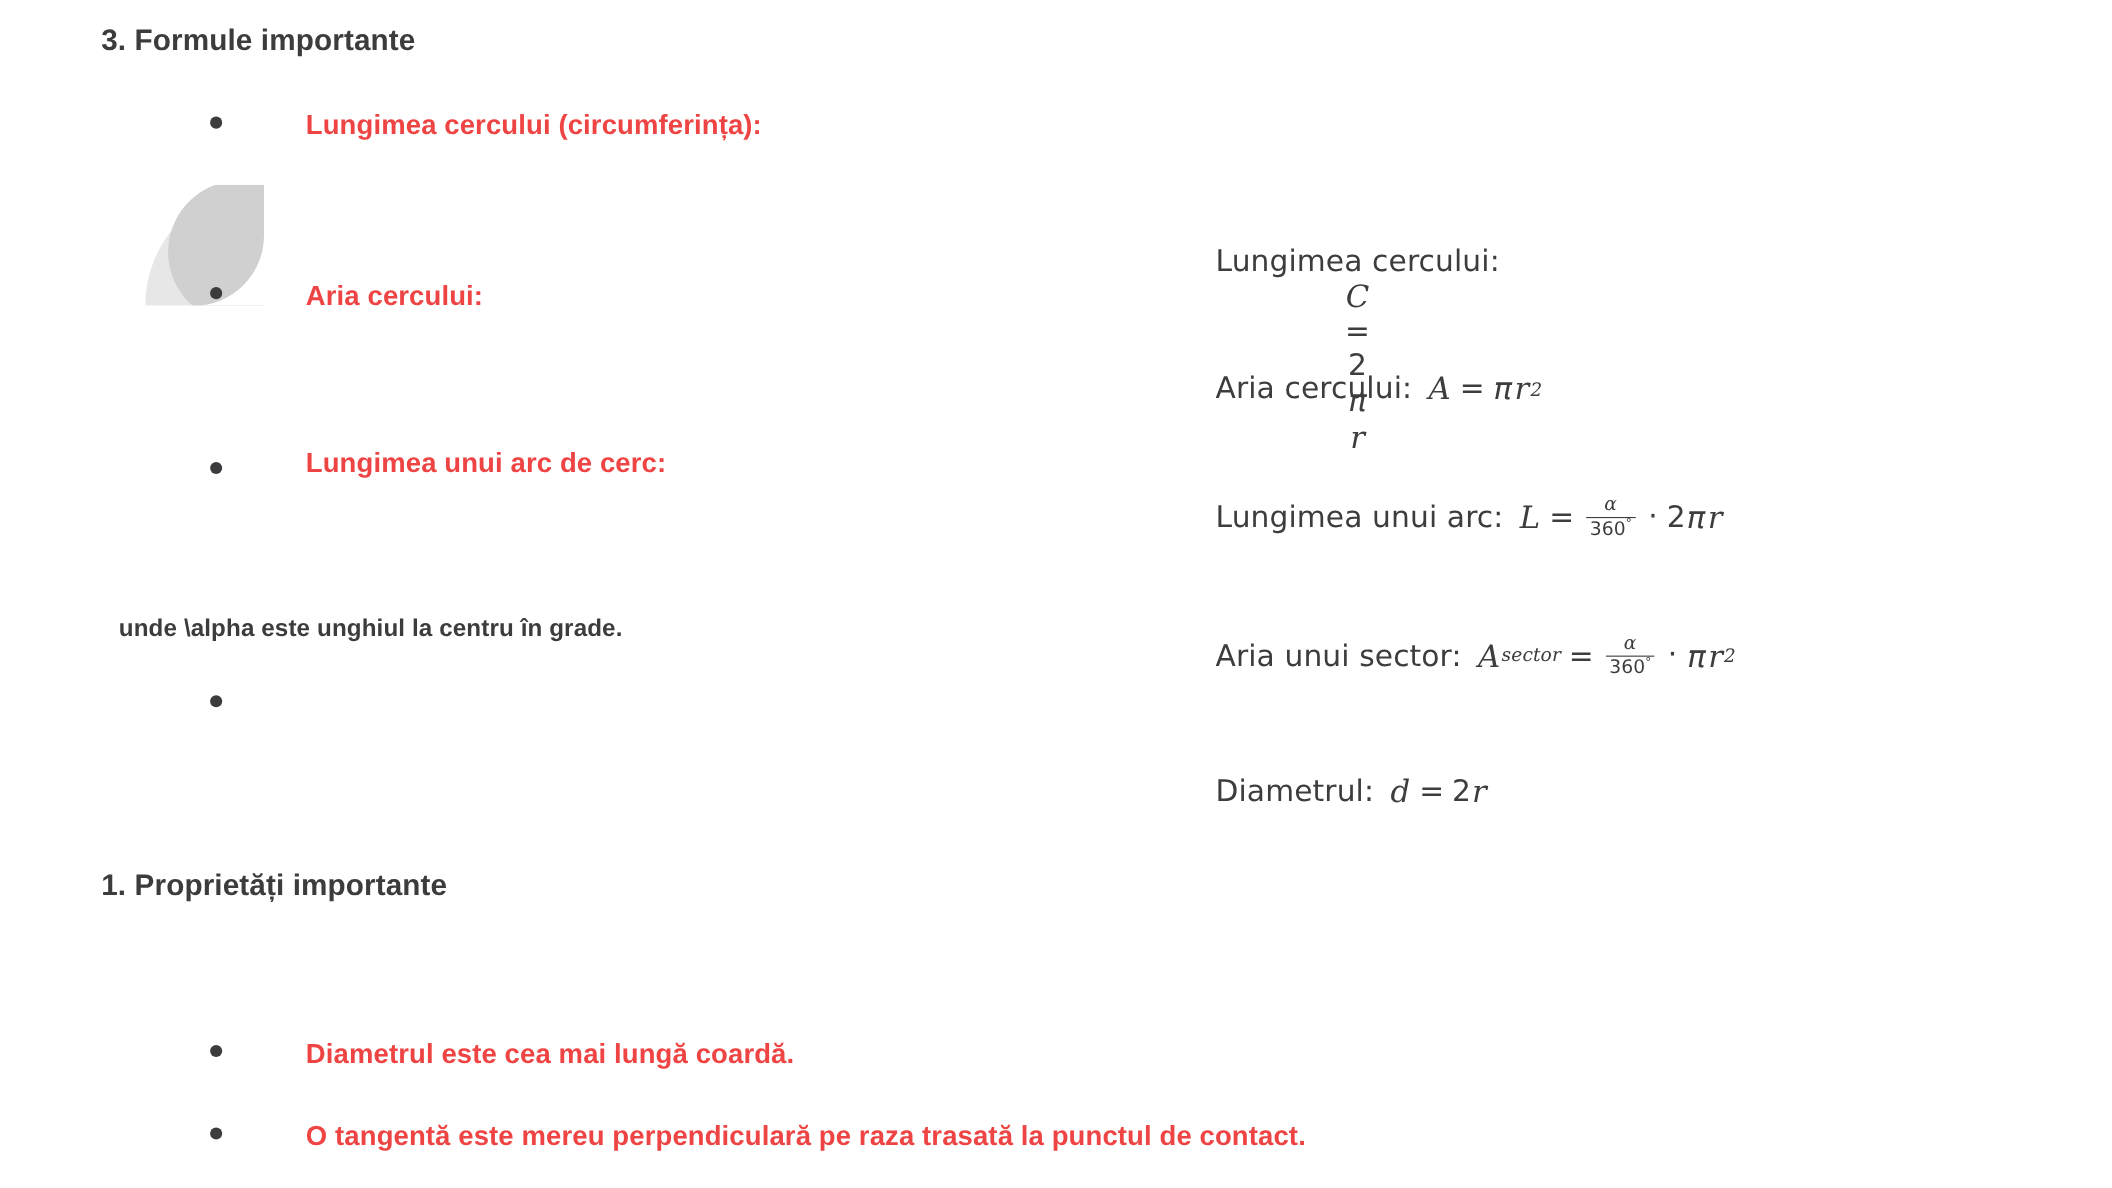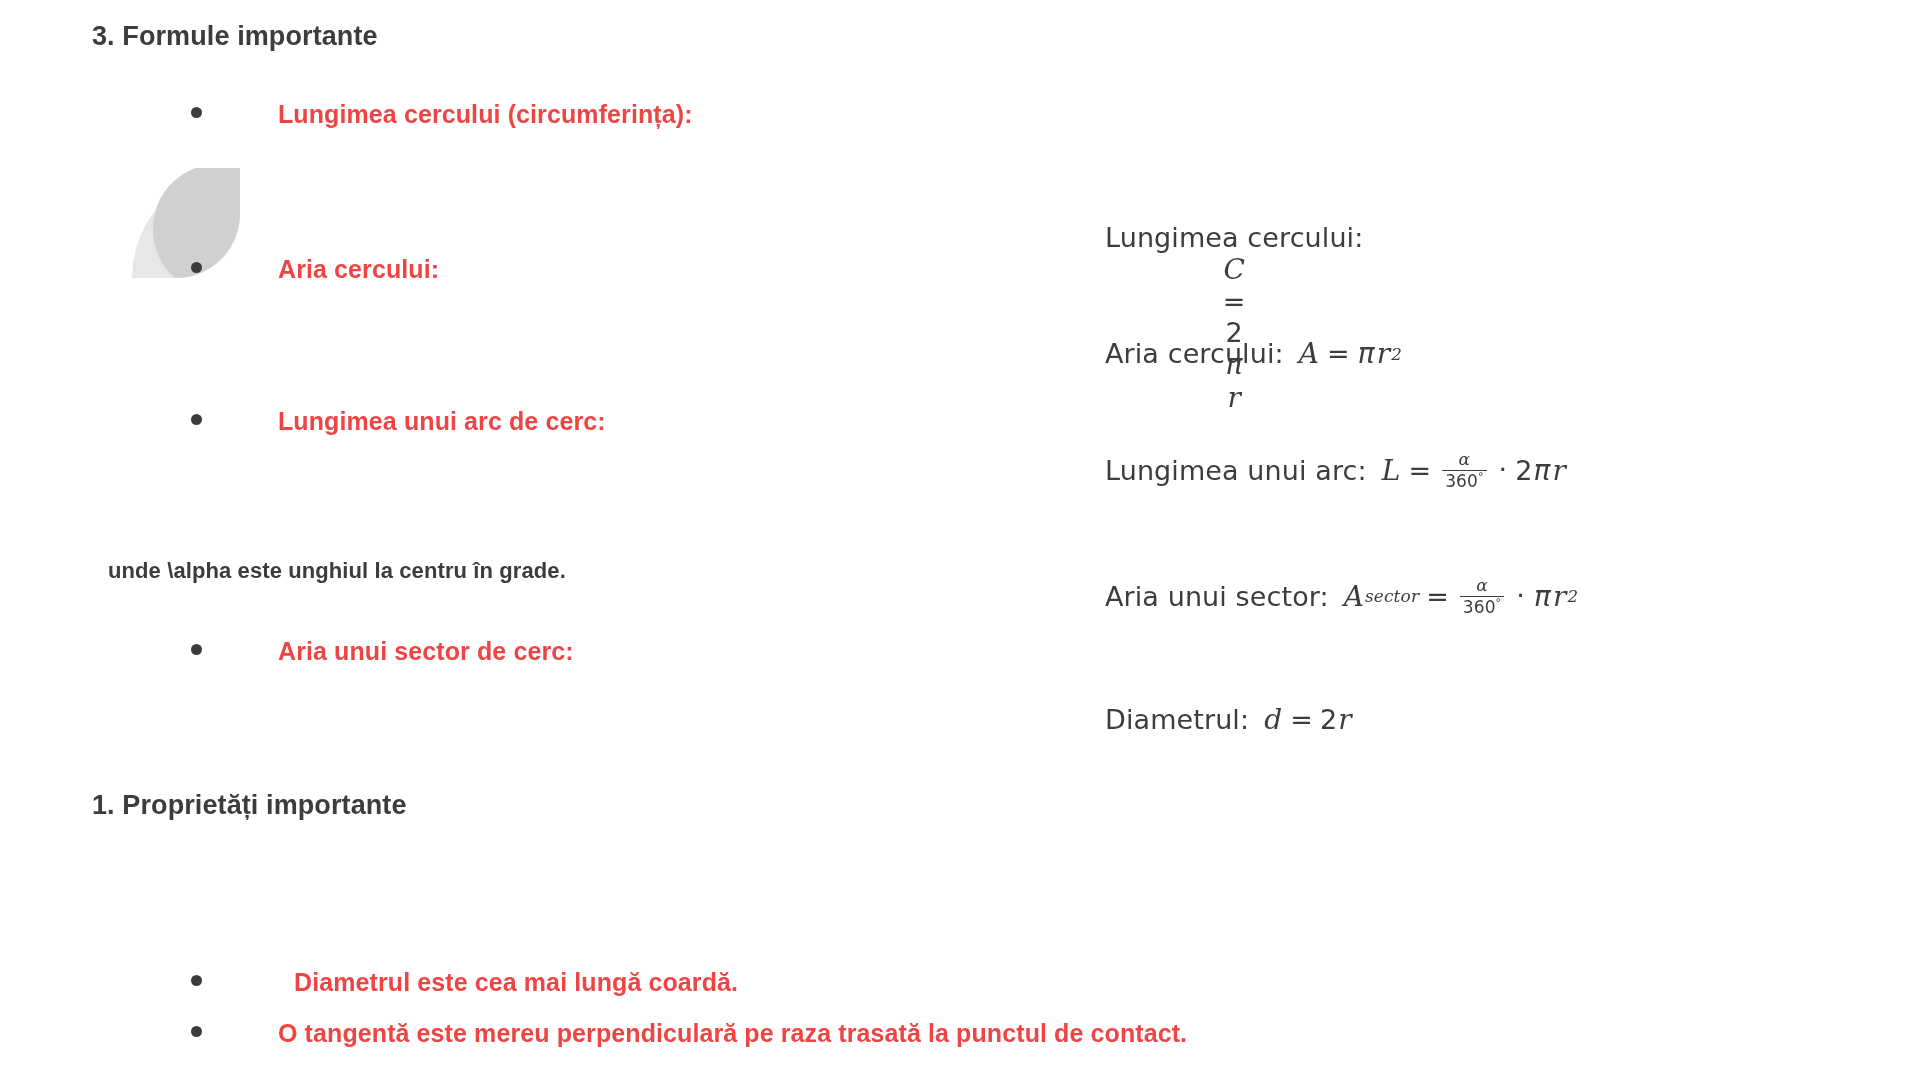--- a/index.html
+++ b/index.html
@@ -199,36 +199,35 @@
 
       <path d="M108 110 L108 46 A64 64 0 0 1 44 110 Z" fill="#ffffff"></path>
     </svg>
   </div>
 
   <div class="bullet-row" style="top:255px;">
     <span class="bullet-dot"></span>
     <span class="bullet-text">Aria cercului:</span>
   </div>
 
-  <div class="bullet-row" style="top:407px;">
+  <div class="bullet-row" style="top:407px;align-items:flex-end;">
     <span class="bullet-dot"></span>
     <span class="bullet-text">Lungimea unui arc de cerc:</span>
   </div>
 
   <div class="note-line" style="top:558px;">unde \alpha este unghiul la centru în grade.</div>
 
   <div class="bullet-row" style="top:637px;">
     <span class="bullet-dot"></span>
-    <span class="bullet-text">Aria unui sector de cerc:</span>
   </div>
 
   <div class="section-heading" style="top:790px;">1. Proprietăți importante</div>
 
 
-  <div class="bullet-row" style="top:968px;gap:16px;">
+  <div class="bullet-row" style="top:944px;">
     <span class="bullet-dot"></span>
     <span class="bullet-text">Diametrul este cea mai lungă coardă.</span>
   </div>
 
   <div class="bullet-row" style="top:1019px;">
     <span class="bullet-dot"></span>
     <span class="bullet-text">O tangentă este mereu perpendiculară pe raza trasată la punctul de contact.</span>
   </div>
 </div>
 

